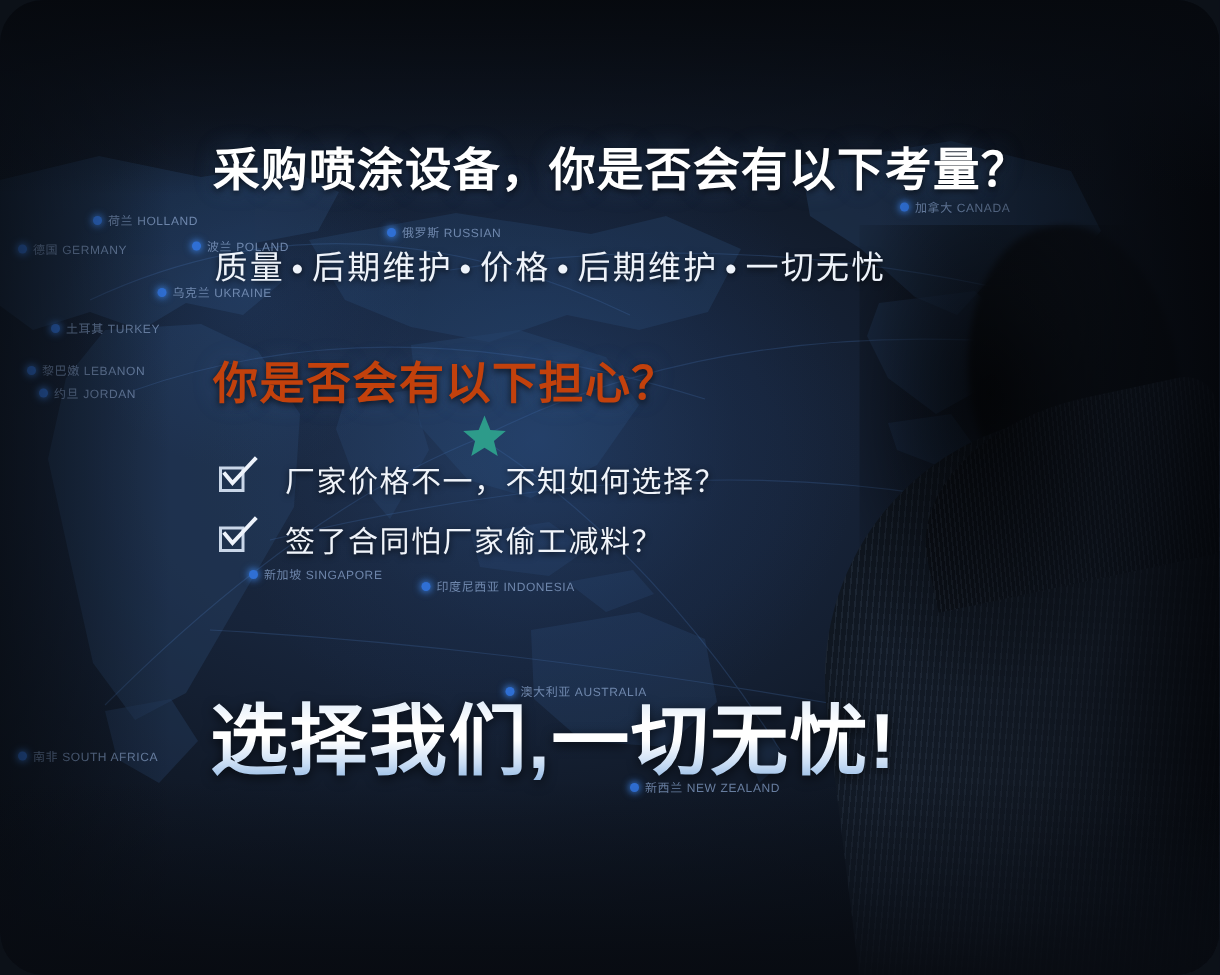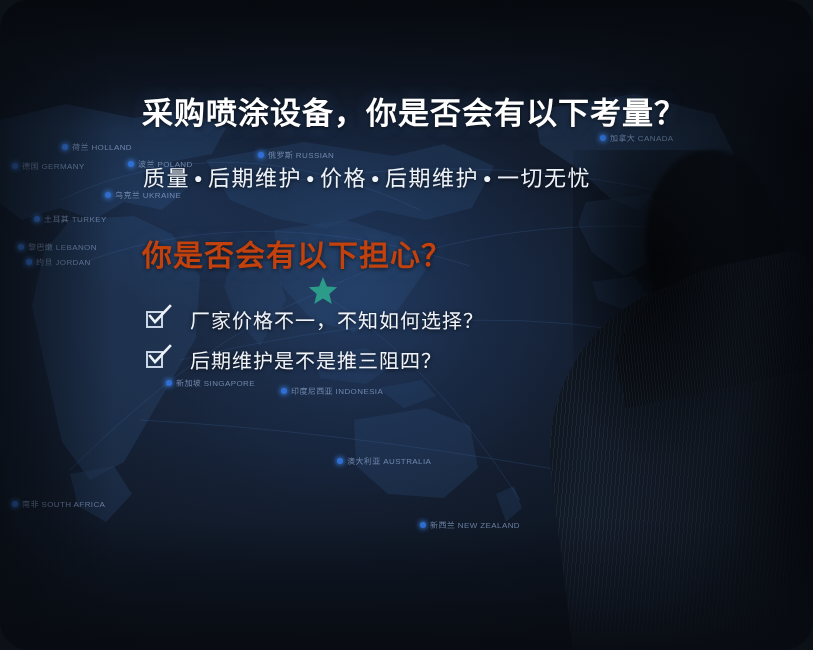--- a/index.html
+++ b/index.html
@@ -432,19 +432,20 @@
           </span>
           <span class="check-text">厂家价格不一，不知如何选择？</span>
         </div>
         <div class="check-row">
           <span class="check-icon">
             <span class="box"></span>
             <svg width="26" height="26" viewBox="0 0 26 26">
               <path d="M3 11 L8 17 L23 1" fill="none" stroke="#eef3fb" stroke-width="2.6" stroke-linecap="square" stroke-linejoin="miter"></path>
             </svg>
           </span>
-          <span class="check-text">后期维护是不是推三阻四？</span>
+          <span class="check-text">签了合同怕厂家偷工减料？</span>
         </div>
       </div>
 
+    <div class="slogan">选择我们,一切无忧!</div>
 
   </div>
 </div>
 
 </body></html>

